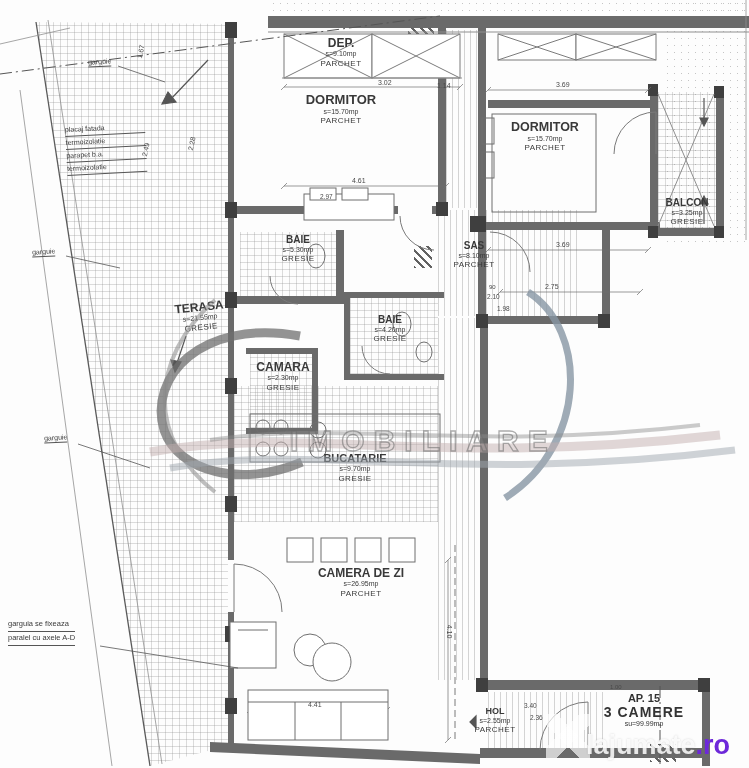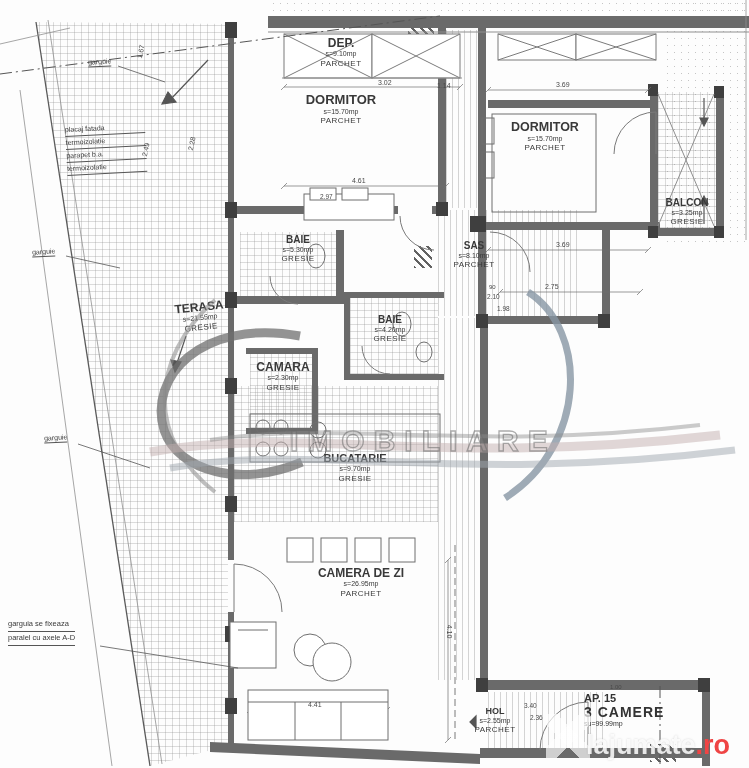--- a/index.html
+++ b/index.html
@@ -17,39 +17,39 @@
   
   .room{position:absolute;text-align:center;line-height:1.2;color:#393939;}
   .room .rn{font-weight:bold;}
   .room .ra{font-size:7px;}
   .room .rf{font-size:8px;letter-spacing:.5px;}
   
   .dim{position:absolute;font-size:7px;color:#4a4a4a;white-space:nowrap;}
   .note{position:absolute;font-size:7px;color:#3a3a3a;white-space:nowrap;}
   .note .ln{border-bottom:1px solid #555;padding-bottom:1px;}
   
-  .apt{position:absolute;color:#333;}
+  .apt{position:absolute;text-align:center;color:#333;}
   .apt .a1{font-size:11px;font-weight:bold;}
   .apt .a2{font-size:14px;font-weight:bold;letter-spacing:1px;}
   .apt .a3{font-size:7px;}
   
   .wm-brand{position:absolute;left:218px;top:316px;font-family:"DejaVu Serif",serif;
             font-style:italic;font-weight:bold;font-size:86px;color:#5d5d5d;opacity:.82;
             letter-spacing:2px;pointer-events:none;}
   .wm-sub{position:absolute;left:290px;top:424px;font-size:30px;font-weight:bold;
           letter-spacing:9px;color:rgba(255,255,255,.08);
           -webkit-text-stroke:1.3px rgba(105,105,105,.55);pointer-events:none;}
   
   .site-logo{position:absolute;left:546px;top:714px;width:44px;height:44px;opacity:.85;
      background:
       linear-gradient(45deg, transparent 38%, rgba(255,255,255,.8) 38% 62%, transparent 62%),
       linear-gradient(-45deg, transparent 38%, rgba(255,255,255,.8) 38% 62%, transparent 62%);}
   .site-mark{position:absolute;left:586px;top:730px;font-size:27px;font-weight:bold;
              color:rgba(255,255,255,.85);text-shadow:0 0 2px rgba(90,90,90,.25);white-space:nowrap;}
-  .site-mark .tld{color:#ef4444;text-shadow:none;}
+  .site-mark .tld{color:#6d28d9;text-shadow:none;}
 </style>
 </head>
 <body>
 
 <div class="canvas">
 
   <div class="abs stipple" style="left:664px;top:0;width:85px;height:248px;"></div>
   <div class="abs stipple" style="left:270px;top:0;width:479px;height:15px;"></div>
   <div class="abs grid-h" style="left:32px;top:16px;width:208px;height:752px;clip-path:polygon(4px 6px,199px 8px,199px 729px,118px 750px);"></div>
   <div class="abs grid-h" style="left:234px;top:386px;width:204px;height:136px;"></div>

